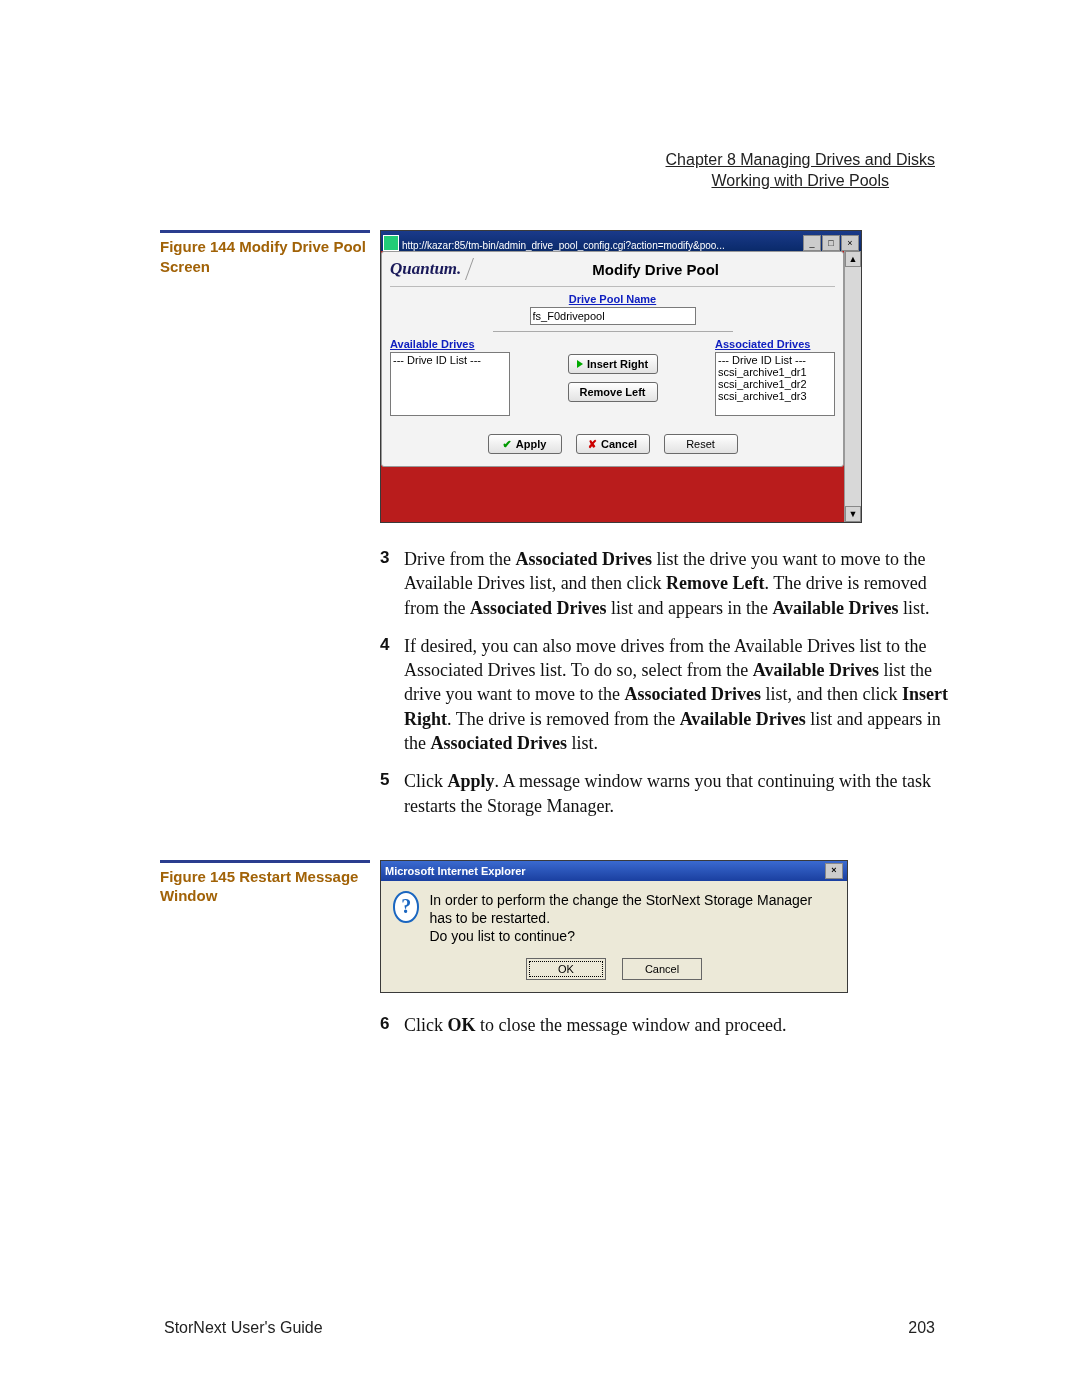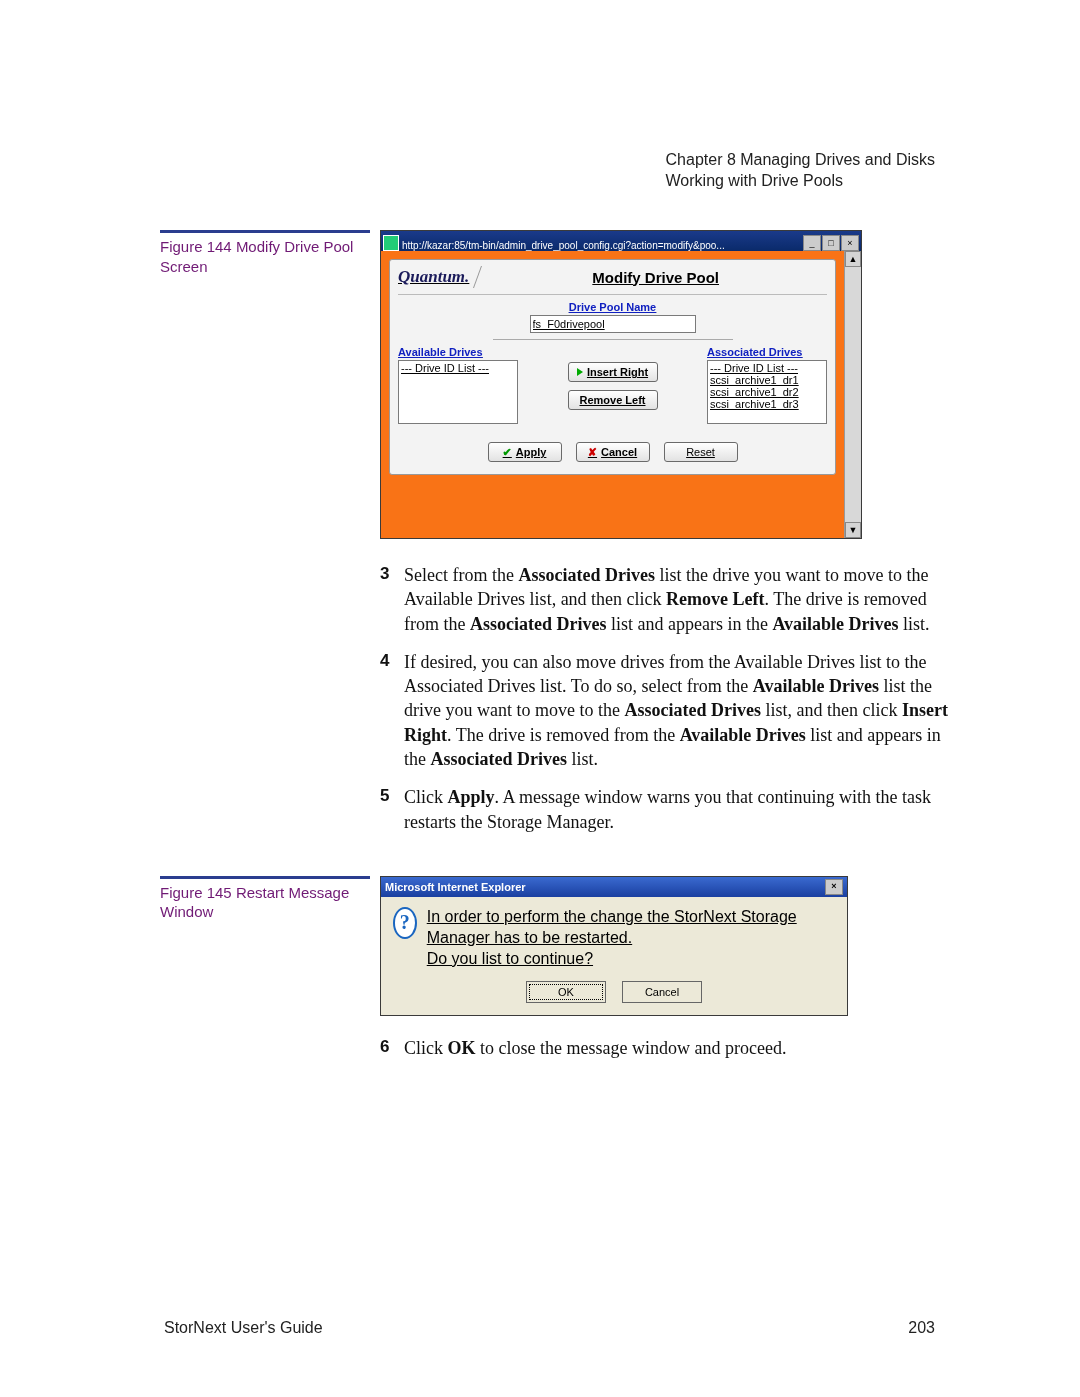--- a/index.html
+++ b/index.html
@@ -14,45 +14,47 @@
     position: relative;
     width: 1080px;
     height: 1397px;
     box-sizing: border-box;
     padding: 150px 120px 60px 160px;
   }
   .header-right {
     position: absolute;
     top: 150px;
     right: 145px;
-    text-align: left;
+    text-align: center;
     font-size: 16px;
     line-height: 1.3;
     color: #222;
+    text-decoration: underline;
   }
   .content-row {
     display: flex;
     align-items: flex-start;
   }
   .caption-col {
     width: 220px;
     flex: 0 0 220px;
     padding-right: 10px;
     box-sizing: border-box;
   }
   .caption-sep {
     height: 3px;
     width: 100%;
     background: #2a3d8f;
     margin-bottom: 4px;
   }
   .caption-text {
     font-size: 15px;
     line-height: 1.3;
-    color: #701a75;
+    color: #a16207;
+    font-weight: bold;
   }
   .figure-col {
     flex: 1;
   }
   
   .win {
     width: 480px;
     border: 1px solid #3a3a3a;
     background: #e2e2e2;
     font-family: Tahoma, Arial, sans-serif;
@@ -86,24 +88,22 @@
     border: 1px solid #888;
     margin-left: 1px;
     display:flex; align-items:center; justify-content:center;
     font-size:9px; font-family: Arial; color:#000;
     line-height:1;
   }
   .win-outer {
     display:flex;
   }
   .win-body {
-    background: #f97316;
-    padding: 8px;
+    background: #b91c1c;
     flex:1;
-    text-decoration:underline;
   }
   .win-scroll {
     width: 16px;
     background:#d8d8d8;
     border-left:1px solid #999;
     display:flex; flex-direction:column; justify-content:flex-start;
   }
   .win-scroll .arrow {
     height:14px; border:1px solid #888; background:#d4d4d4;
     display:flex;align-items:center;justify-content:center;font-size:9px;
@@ -262,21 +262,21 @@
   .dlg-icon {
     width:28px;height:28px;border-radius:50%;
     border:2px solid #1a66c0;
     display:flex;align-items:center;justify-content:center;
     color:#1a66c0;
     font-weight:bold;
     font-size:20px;
     font-family: Georgia, serif;
     background:#fff;
   }
-  .dlg-msg { font-size:16px; line-height:1.3;text-decoration:underline; }
+  .dlg-msg { font-size:14px; line-height:1.3; }
   .dlg-btns {
     display:flex; justify-content:center; gap:16px;
     padding:8px 0 12px 0;
   }
   .dlg-btn {
     width:78px;height:20px;
     border:1px solid #666;
     background:#ece9d8;
     display:flex;align-items:center;justify-content:center;
     font-size:11px;
@@ -381,21 +381,21 @@
             <div style="flex:1"></div>
             <div class="arrow">▼</div>
           </div>
         </div>
       </div>
 
       <div class="steps">
         <div class="step">
           <div class="step-num">3</div>
           <div class="step-body">
-            <span>Select from the </span><b>Associated Drives</b><span> list the drive you want to move to the Available Drives list, and then click </span><b>Remove Left</b><span>. The drive is removed from the </span><b>Associated Drives</b><span> list and appears in the </span><b>Available Drives</b><span> list.</span>
+            <span>Drive from the </span><b>Associated Drives</b><span> list the drive you want to move to the Available Drives list, and then click </span><b>Remove Left</b><span>. The drive is removed from the </span><b>Associated Drives</b><span> list and appears in the </span><b>Available Drives</b><span> list.</span>
           </div>
         </div>
         <div class="step">
           <div class="step-num">4</div>
           <div class="step-body">
             <span>If desired, you can also move drives from the Available Drives list to the Associated Drives list. To do so, select from the </span><b>Available Drives</b><span> list the drive you want to move to the </span><b>Associated Drives</b><span> list, and then click </span><b>Insert Right</b><span>. The drive is removed from the </span><b>Available Drives</b><span> list and appears in the </span><b>Associated Drives</b><span> list.</span>
           </div>
         </div>
         <div class="step">
           <div class="step-num">5</div>

